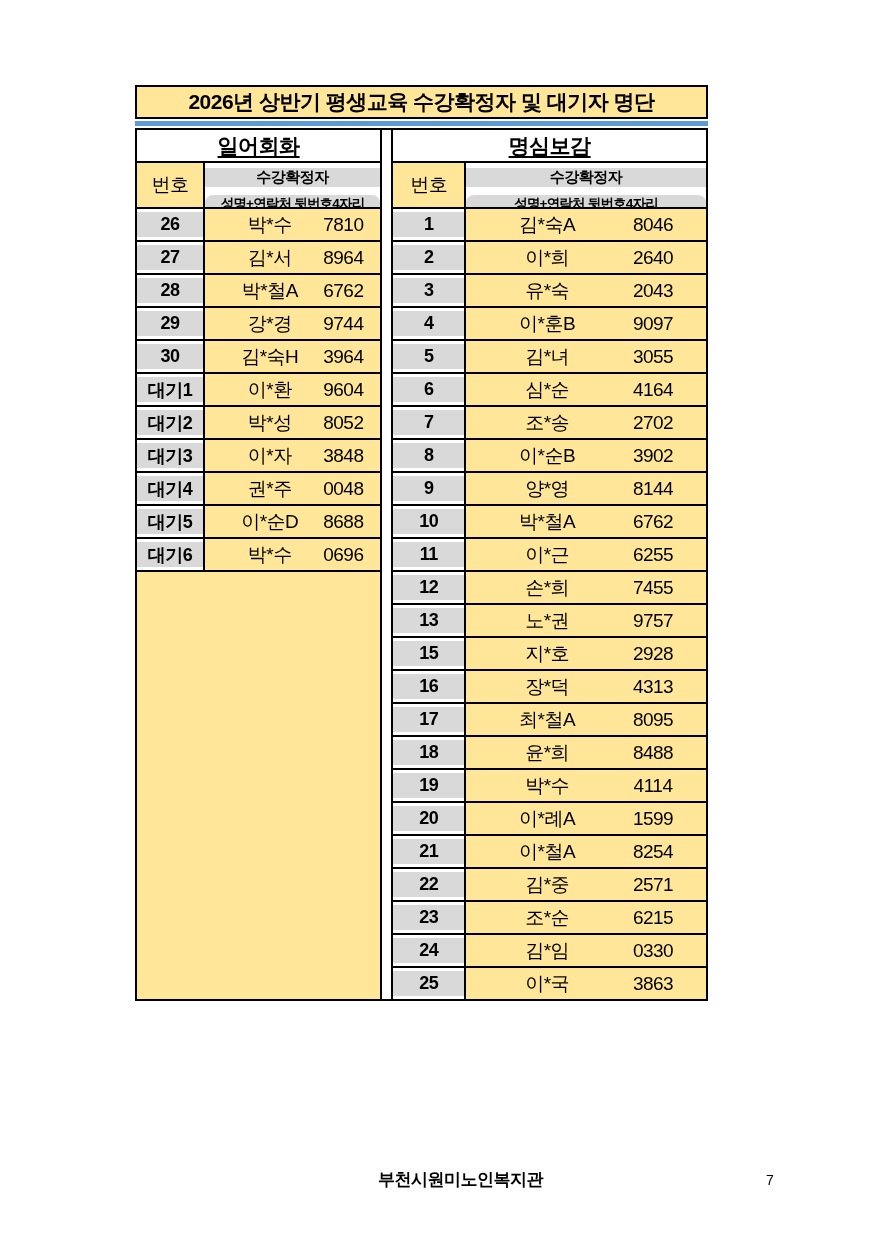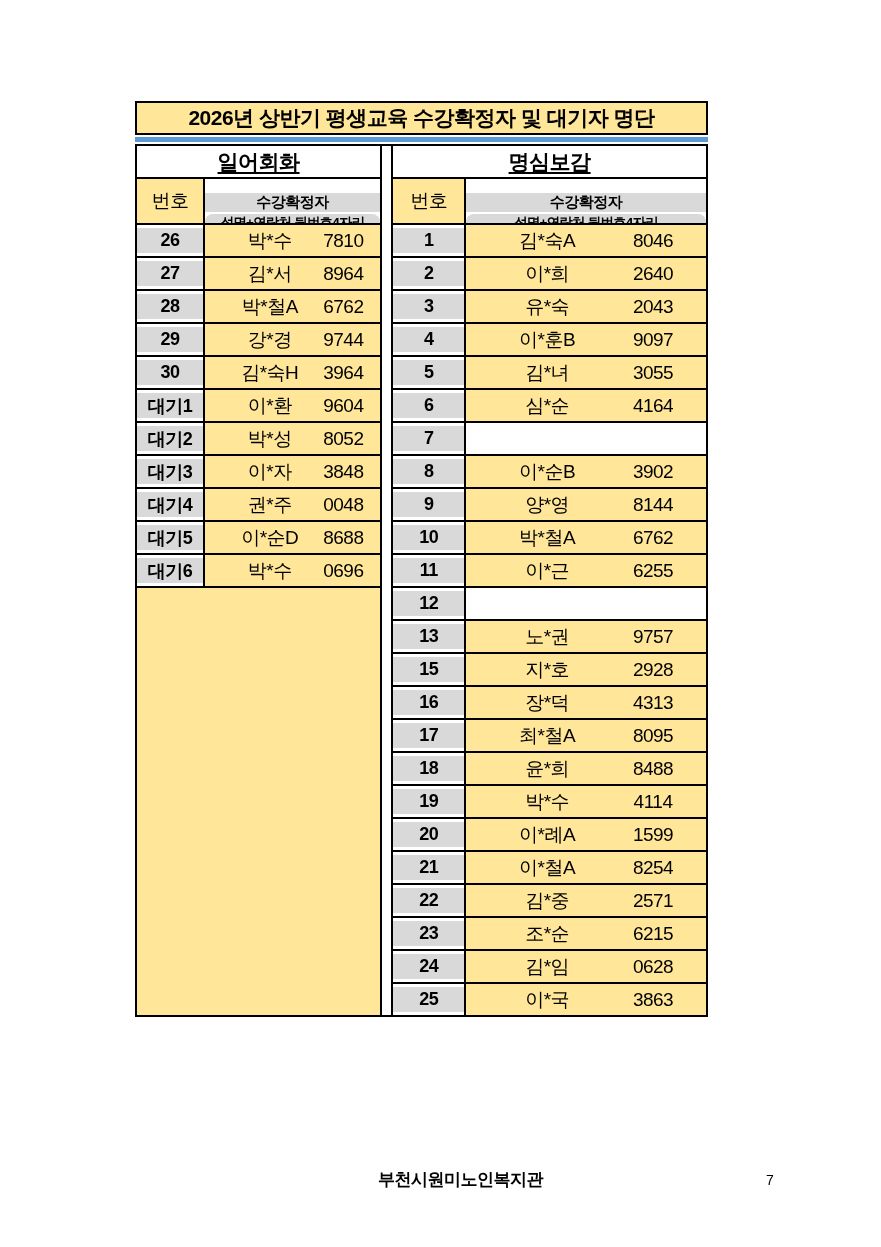--- a/index.html
+++ b/index.html
@@ -1,20 +1,20 @@
 <!DOCTYPE html>
 <html><head>
 <meta charset="utf-8">
 <style>
   html,body{margin:0;padding:0;background:#e8e8e8;}
   .sheet{
     width:881px;height:1247px;background:#ffffff;position:relative;
     font-family:"Liberation Sans",sans-serif;color:#000;margin:0 auto;overflow:hidden;
   }
-  .doc{position:absolute;left:135px;top:101px;width:573px;}
+  .doc{position:absolute;left:135px;top:85px;width:573px;}
 
   .title-bar{
     box-sizing:border-box;border:2px solid #000;background:#FFE699;height:34px;
     display:flex;align-items:center;justify-content:center;
     font-weight:bold;font-size:21px;letter-spacing:-0.5px;
   }
   .blue-rule{height:5px;background:#5B9BD5;margin:2px 0;}
 
   .tables{display:flex;gap:9px;border:2px solid #000;background:#fff;}
   .half{display:flex;flex-direction:column;box-sizing:border-box;}
@@ -27,25 +27,25 @@
     text-decoration:underline;text-decoration-thickness:2px;text-underline-offset:3px;
   }
   .head{display:flex;height:44px;}
   .head-no{
     width:68px;box-sizing:border-box;background:#FFE699;border-right:2px solid #000;
     display:flex;align-items:center;justify-content:center;font-size:19px;letter-spacing:-0.5px;
   }
   .half-right .head-no{width:73px;}
   .head-right{flex:1;display:flex;flex-direction:column;background:#fff;}
   .head-confirmed{
-    margin-top:14px;height:19px;background:#D9D9D9;display:flex;align-items:center;justify-content:center;
+    margin-top:5px;height:19px;background:#D9D9D9;display:flex;align-items:center;justify-content:center;
     font-weight:bold;font-size:15px;letter-spacing:-0.5px;
   }
   .head-sub{
-    margin-top:2px;flex:1;background:#D9D9D9;display:flex;align-items:center;justify-content:center;
+    margin-top:8px;flex:1;background:#D9D9D9;display:flex;align-items:center;justify-content:center;
     font-weight:bold;font-size:13.5px;letter-spacing:-0.8px;border-radius:8px;
   }
 
   .row{display:flex;height:33px;border-top:2px solid #000;box-sizing:border-box;}
   .num{
     width:68px;box-sizing:border-box;border-right:2px solid #000;background:#fff;display:flex;
   }
   .half-right .num{width:73px;}
   .numbox{
     flex:1;margin:3px 0;background:#D9D9D9;display:flex;align-items:center;justify-content:center;
@@ -248,20 +248,24 @@
               </div>
               <div class="cell">
                 <span class="name">심*순</span>
                 <span class="phone">4164</span>
               </div>
             </div>
             <div class="row">
               <div class="num">
                 <div class="numbox">7</div>
               </div>
+              <div class="cell">
+                <span class="name">조*송</span>
+                <span class="phone">2702</span>
+              </div>
             </div>
             <div class="row">
               <div class="num">
                 <div class="numbox">8</div>
               </div>
               <div class="cell">
                 <span class="name">이*순B</span>
                 <span class="phone">3902</span>
               </div>
             </div>
@@ -289,20 +293,24 @@
               </div>
               <div class="cell">
                 <span class="name">이*근</span>
                 <span class="phone">6255</span>
               </div>
             </div>
             <div class="row">
               <div class="num">
                 <div class="numbox">12</div>
               </div>
+              <div class="cell">
+                <span class="name">손*희</span>
+                <span class="phone">7455</span>
+              </div>
             </div>
             <div class="row">
               <div class="num">
                 <div class="numbox">13</div>
               </div>
               <div class="cell">
                 <span class="name">노*권</span>
                 <span class="phone">9757</span>
               </div>
             </div>
@@ -386,21 +394,21 @@
                 <span class="name">조*순</span>
                 <span class="phone">6215</span>
               </div>
             </div>
             <div class="row">
               <div class="num">
                 <div class="numbox">24</div>
               </div>
               <div class="cell">
                 <span class="name">김*임</span>
-                <span class="phone">0628</span>
+                <span class="phone">0330</span>
               </div>
             </div>
             <div class="row">
               <div class="num">
                 <div class="numbox">25</div>
               </div>
               <div class="cell">
                 <span class="name">이*국</span>
                 <span class="phone">3863</span>
               </div>

